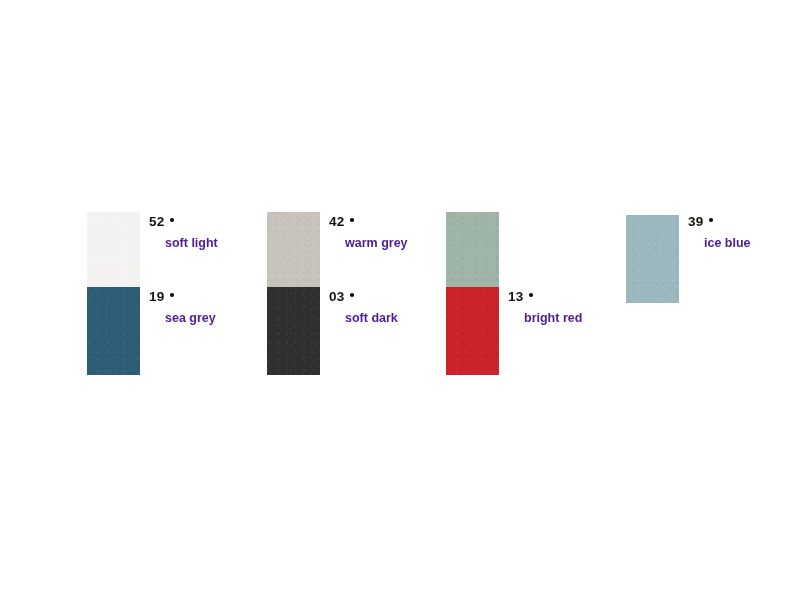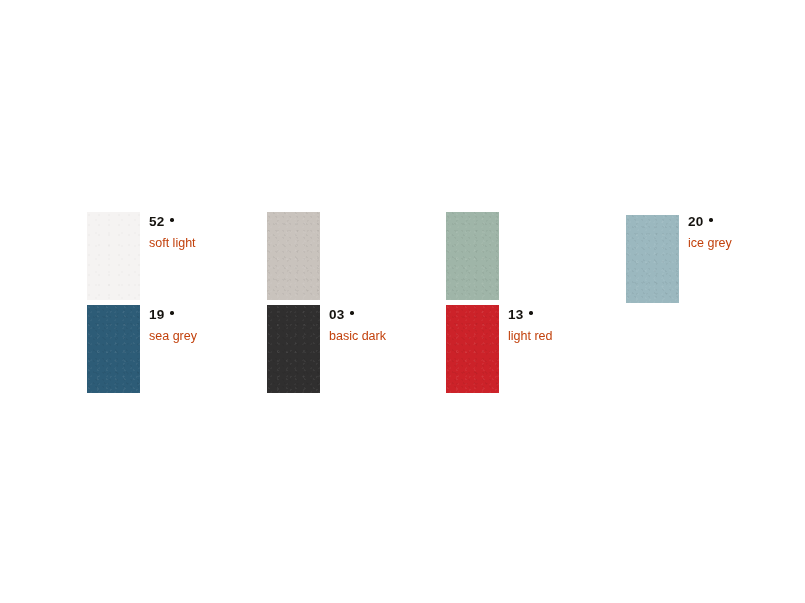--- a/index.html
+++ b/index.html
@@ -25,21 +25,21 @@
     height: 603px;
   }
 
   .swatch-row {
     position: absolute;
     left: 0;
     width: 805px;
     height: 95px;
   }
   #row-top  { top: 212px; padding-left: 39px; }
-  #row-bottom { top: 305px; }
+  #row-bottom { top: 287px; }
 
   .swatch-cell {
     position: absolute;
     top: 0;
     width: 180px;
     height: 95px;
   }
   .col-0 { left: 87px; }
   .col-1 { left: 267px; }
   .col-2 { left: 446px; }
@@ -105,24 +105,25 @@
     width: 3.4px;
     height: 3.4px;
     border-radius: 50%;
     background: #15130f;
     margin-left: 6px;
     vertical-align: 4.5px;
   }
   .chip-name {
     display: block;
     font-size: 12.5px;
-    font-weight: normal;
-    color: #c2410c;
+    font-weight: bold;
+    color: #4c1d95;
     line-height: 1.1;
     white-space: nowrap;
+    margin-left: 16px;
   }
 </style>
 </head>
 <body style="background: rgb(255, 255, 255);">
 
 <div id="swatch-sheet">
 
   <div class="swatch-row" id="row-top">
 
     <div class="swatch-cell col-0">
@@ -130,33 +131,39 @@
       <div class="chip-label">
         <span class="chip-code-line">
           <span class="chip-code">52</span><span class="chip-dot"></span>
         </span>
         <span class="chip-name">soft light</span>
       </div>
     </div>
 
     <div class="swatch-cell col-1">
       <div class="chip" style="background-color: rgb(201, 195, 189);"></div>
+      <div class="chip-label">
+        <span class="chip-code-line">
+          <span class="chip-code">42</span><span class="chip-dot"></span>
+        </span>
+        <span class="chip-name">warm grey</span>
+      </div>
     </div>
 
     <div class="swatch-cell col-2">
       <div class="chip" style="background-color: rgb(159, 181, 168);"></div>
     </div>
 
     <div class="swatch-cell col-3">
       <div class="chip chip-offset" style="background-color: rgb(155, 184, 191);"></div>
       <div class="chip-label">
         <span class="chip-code-line">
-          <span class="chip-code">20</span><span class="chip-dot"></span>
-        </span>
-        <span class="chip-name">ice grey</span>
+          <span class="chip-code">39</span><span class="chip-dot"></span>
+        </span>
+        <span class="chip-name">ice blue</span>
       </div>
     </div>
 
   </div>
 
   <div class="swatch-row" id="row-bottom">
 
     <div class="swatch-cell col-0">
       <div class="chip" style="background-color: rgb(45, 92, 119);"></div>
       <div class="chip-label">
@@ -166,29 +173,29 @@
         <span class="chip-name">sea grey</span>
       </div>
     </div>
 
     <div class="swatch-cell col-1">
       <div class="chip" style="background-color: rgb(48, 47, 47);"></div>
       <div class="chip-label">
         <span class="chip-code-line">
           <span class="chip-code">03</span><span class="chip-dot"></span>
         </span>
-        <span class="chip-name">basic dark</span>
+        <span class="chip-name">soft dark</span>
       </div>
     </div>
 
     <div class="swatch-cell col-2">
       <div class="chip" style="background-color: rgb(204, 34, 41);"></div>
       <div class="chip-label">
         <span class="chip-code-line">
           <span class="chip-code">13</span><span class="chip-dot"></span>
         </span>
-        <span class="chip-name">light red</span>
+        <span class="chip-name">bright red</span>
       </div>
     </div>
 
   </div>
 
 </div>
 
 </body></html>

